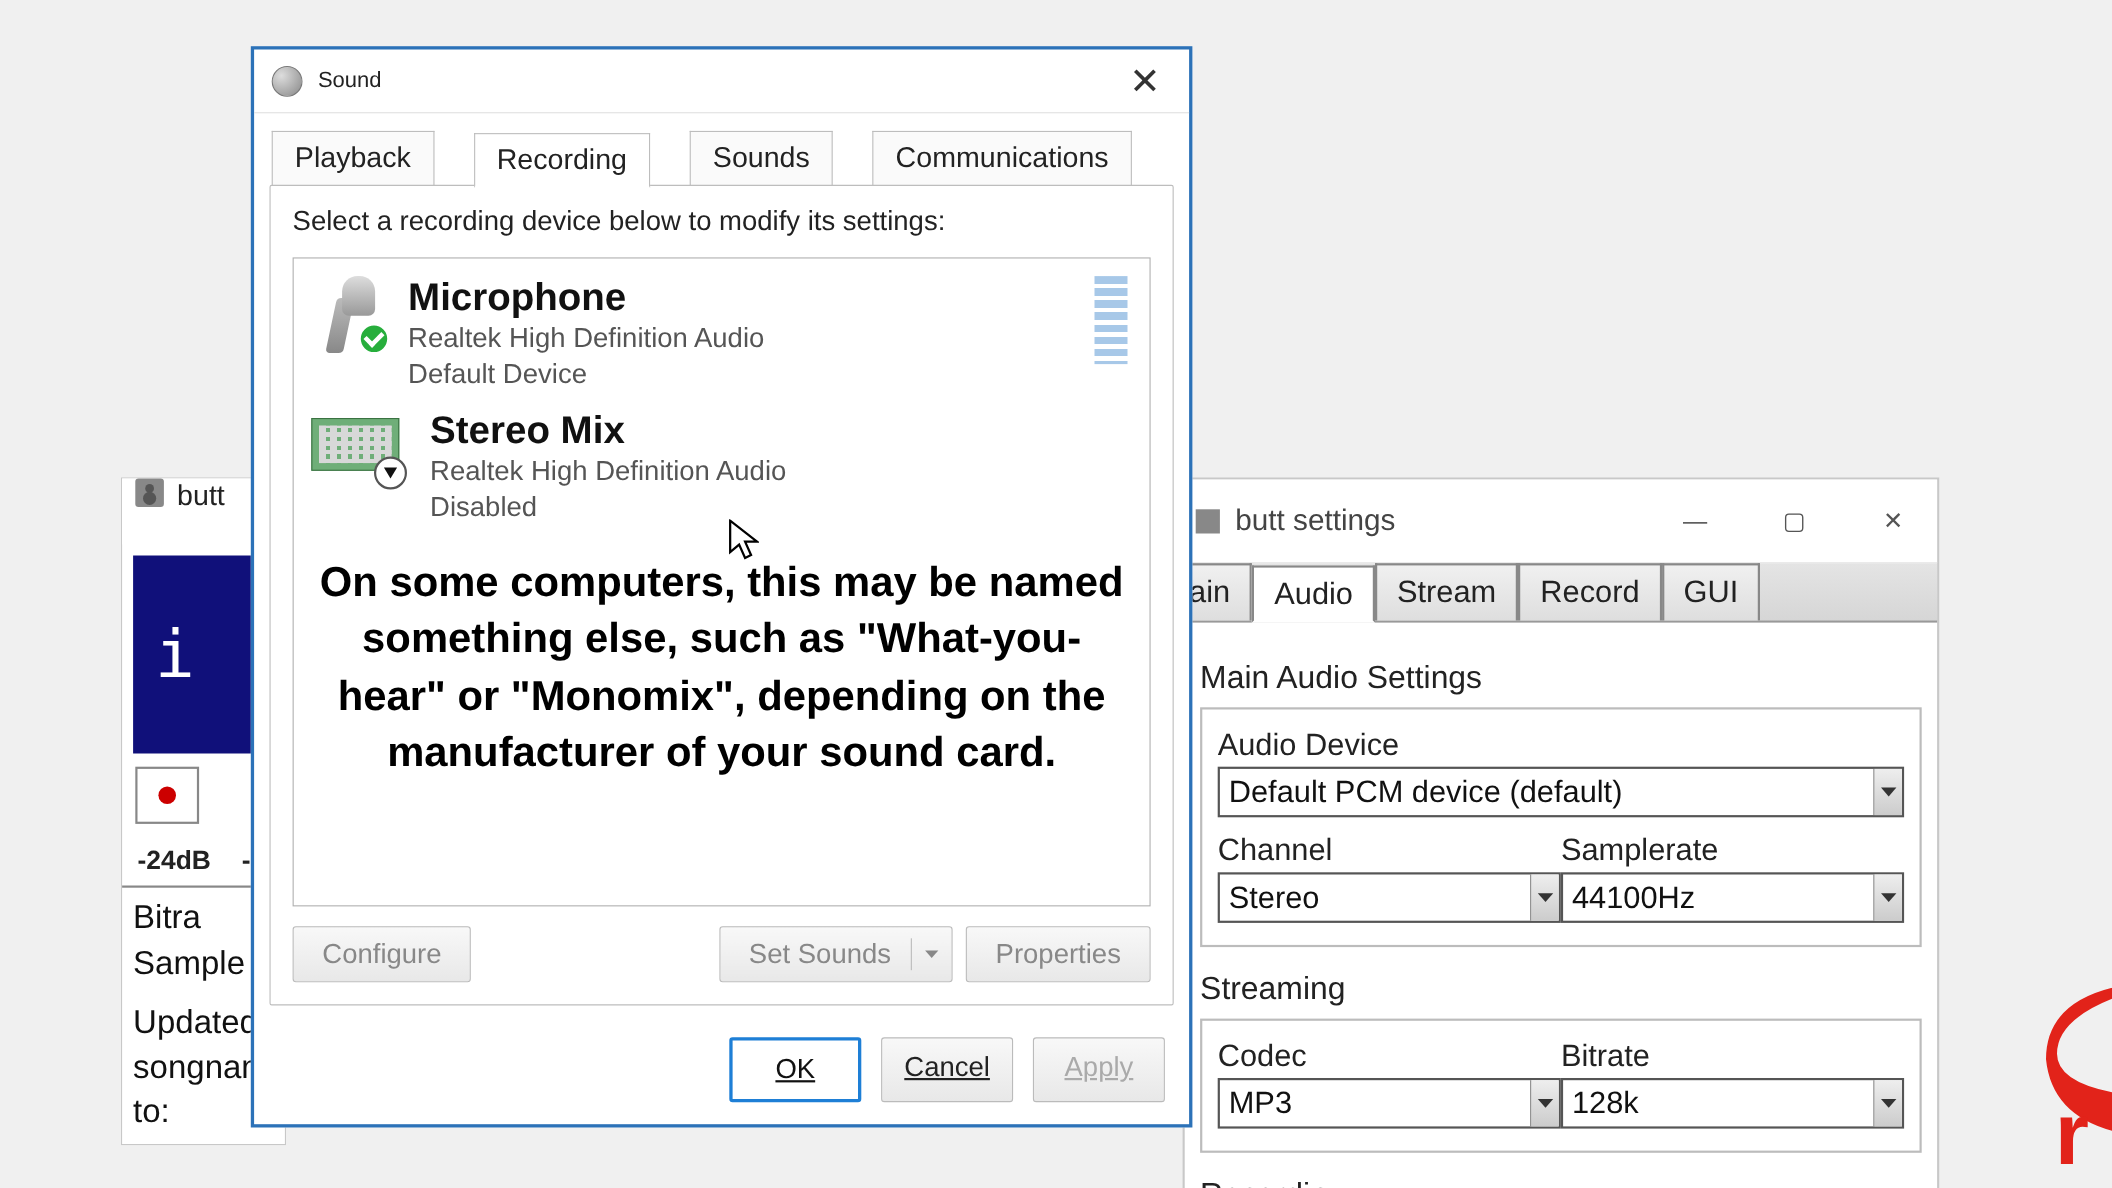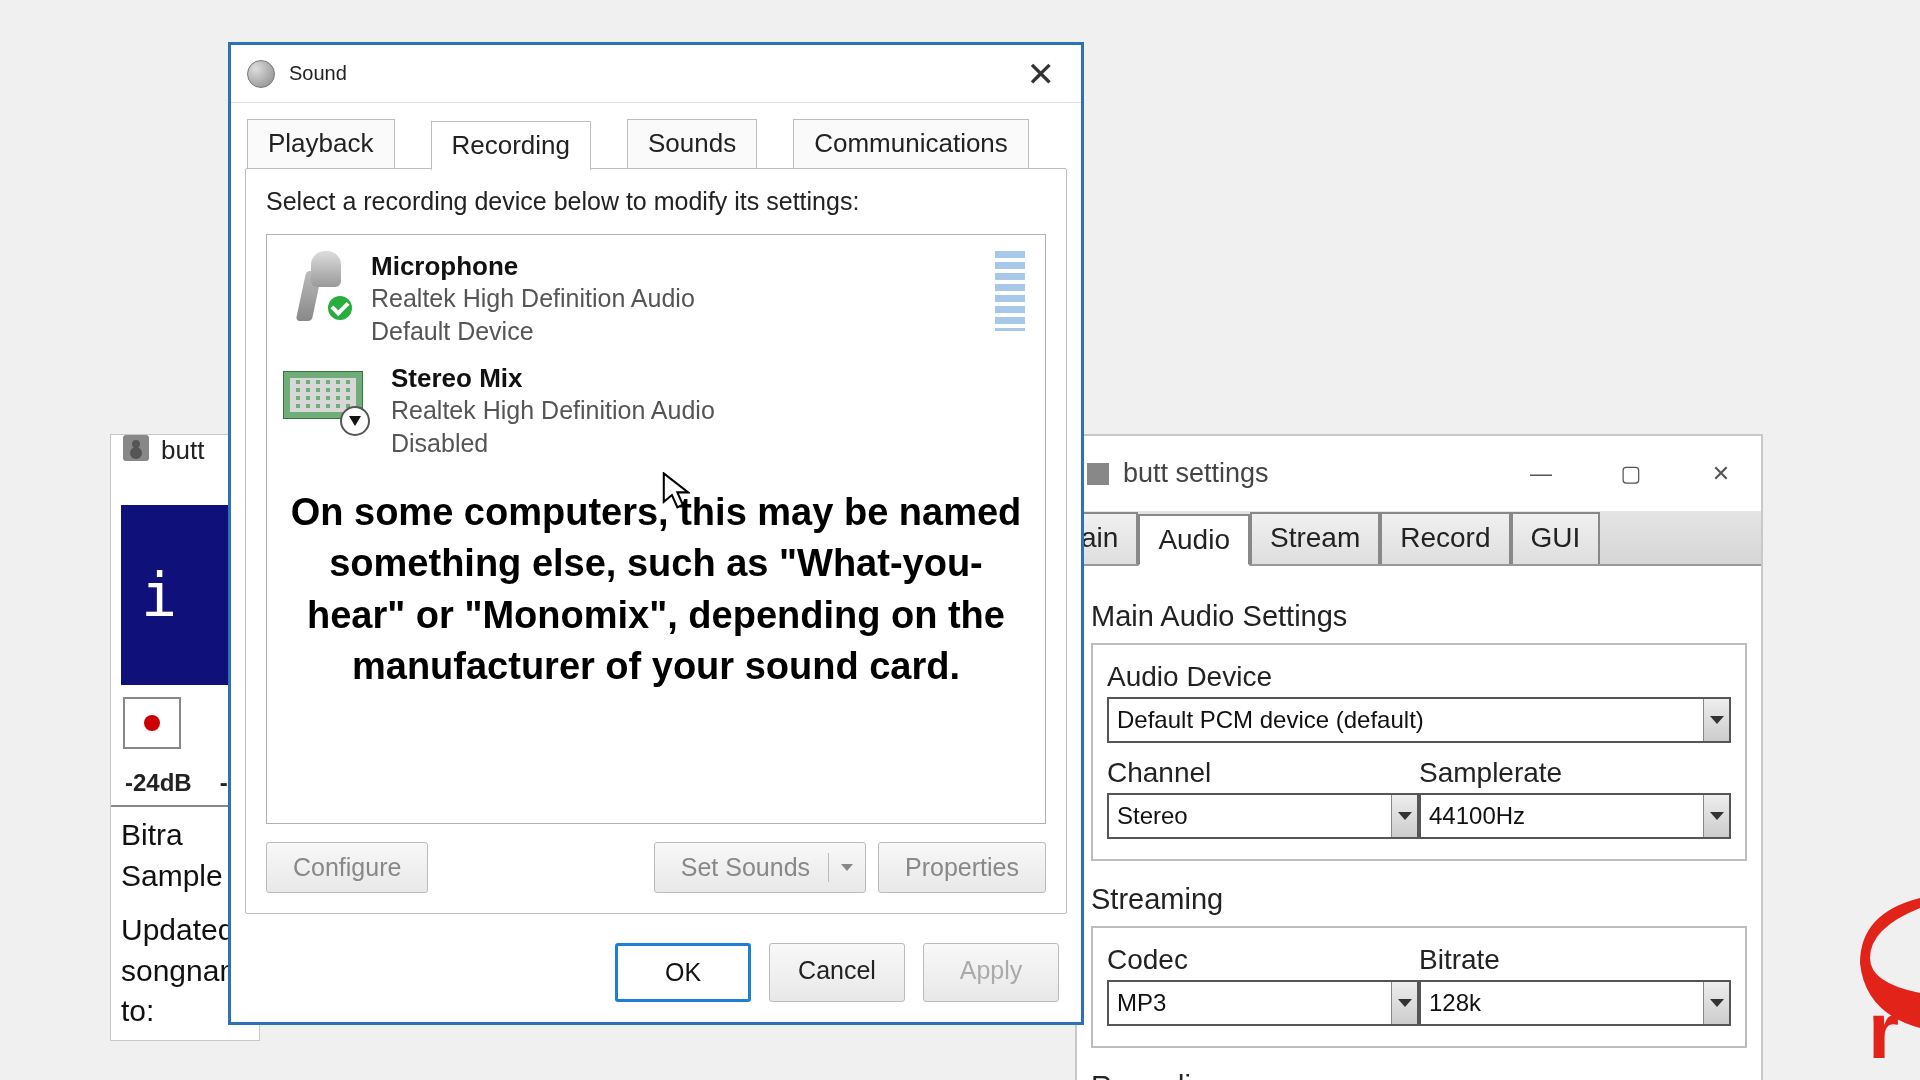--- a/index.html
+++ b/index.html
@@ -26,52 +26,52 @@
 .butt-settings .titlebar .t { font-size: 27px; color:#444; flex: 1;}
 .butt-settings .titlebar .winbtn { width: 60px; height: 40px; display:flex; align-items:center; justify-content:center; color:#555; font-size: 22px; margin-left: 30px;}
 .butt-settings .tabs { display:flex; background: linear-gradient(#e4e4e4,#d6d6d6); border-bottom: 2px solid #999; padding-left: 0; }
 .butt-settings .tabs .tab { padding: 8px 18px 8px 18px; border: 2px solid #888; border-bottom: none; background: linear-gradient(#f0f0f0,#dedede); font-size: 28px; color:#222; margin-right: 0; position:relative;}
 .butt-settings .tabs .tab.partial { border-left:none; padding-left: 4px;}
 .butt-settings .tabs .tab.active { background:#fff; border-bottom: 2px solid #fff; top:2px;}
 .butt-settings .body { padding: 22px 14px 14px 14px; }
 .butt-settings .sect-title { font-size: 29px; color:#222; margin: 12px 0 10px 0; }
 .butt-settings .groupbox { border: 2px solid #bcbcbc; padding: 16px 14px 20px 14px; margin-bottom: 22px;}
 .butt-settings .lbl { font-size: 28px; color:#222; margin-bottom: 4px; display:block;}
-.butt-settings .sel { display:flex; align-items:center; border: 2px solid #555; background:#fff; height: 46px; padding: 0 8px; font-size: 24px; color:#111; justify-content:space-between;}
+.butt-settings .sel { display:flex; align-items:center; border: 2px solid #555; background:#fff; height: 46px; padding: 0 8px; font-size: 28px; color:#111; justify-content:space-between;}
 .butt-settings .sel .arrow { width: 26px; height: 100%; background: linear-gradient(#eee,#ccc); border-left: 1px solid #888; display:flex; align-items:center; justify-content:center; margin: -8px -8px -8px 8px; padding: 0 4px;}
 .butt-settings .sel .arrow::after { content:''; border-left: 7px solid transparent; border-right: 7px solid transparent; border-top: 8px solid #333;}
 .butt-settings .row { display:flex; margin-top: 14px;}
 .butt-settings .col { flex:1;}
 
 
 .sound { position: absolute; left: 228px; top: 42px; width: 856px; background:#fff; border: 3px solid #2c72b8;}
 .sound .titlebar { height: 58px; display:flex; align-items:center; padding: 0 16px; border-bottom: 1px solid #e0e0e0;}
 .sound .titlebar .ico { width: 28px; height: 28px; border-radius:50%; background: radial-gradient(circle at 30% 30%, #ddd, #888); border: 1px solid #777; margin-right: 14px;}
 .sound .titlebar .t { font-size: 20px; color:#222; flex:1;}
 .sound .titlebar .x { font-size: 34px; color:#333; cursor:pointer; padding: 4px 10px;}
 .sound .tabs { display:flex; padding: 16px 16px 0 16px; gap: 34px;}
 .sound .tabs .tab { padding: 8px 20px; border: 1.5px solid #bdbdbd; border-bottom:none; background:#fafafa; font-size: 26px; color:#222; position:relative; margin-right: 2px;}
 .sound .tabs .tab.active { background:#fff; border-bottom: 2px solid #fff; z-index:2; top:2px;}
 .sound .panel { margin: 0 14px 14px 14px; border: 1.5px solid #bdbdbd; border-radius: 2px; padding: 18px 20px 20px 20px; position:relative; top:-1px;}
 .sound .inst { font-size: 25px; color:#222; margin-bottom: 18px;}
 .sound .devlist { border: 1.5px solid #b0b0b0; height: 590px; padding: 10px; overflow: hidden;}
 .sound .dev { display:flex; align-items:flex-start; padding: 6px 6px 10px 6px; gap: 18px;}
 .sound .dev .ic { width: 70px; height: 70px; position:relative; flex-shrink:0;}
 .sound .dev .txt { flex:1;}
-.sound .dev .n { font-size: 26px; font-weight:600; color:#111;}
+.sound .dev .n { font-size: 35px; font-weight:600; color:#111;}
 .sound .dev .d { font-size: 25px; color:#555; line-height: 1.3;}
 .sound .dev .meter { width: 30px; height: 80px; background: repeating-linear-gradient(to bottom, #a7c8e8 0 7px, transparent 7px 11px); margin-left: auto; margin-right: 4px;}
 .sound .big-overlay { margin: 18px 12px; font-size: 38px; font-weight: 700; text-align: center; line-height: 1.35; color:#000;}
 .sound .btnrow { display:flex; gap: 12px; margin-top: 18px;}
 .sound .btn { border: 1.5px solid #bbb; background: linear-gradient(#f8f8f8,#e8e8e8); color:#888; font-size: 25px; padding: 10px 26px; border-radius: 3px;}
 .sound .btn.split { display:flex; align-items:center; padding-right: 0;}
 .sound .btn.split .sp { border-left: 1px solid #bbb; padding: 0 12px; margin-left: 18px; height: 100%; display:flex; align-items:center;}
 .sound .btn.split .sp::after { content:''; border-left: 6px solid transparent; border-right: 6px solid transparent; border-top: 7px solid #888;}
 .sound .footer { display:flex; justify-content:flex-end; gap: 18px; padding: 14px 22px 20px 22px;}
-.sound .footer .btn { width: 136px; text-align:center; padding: 12px 0;}
+.sound .footer .btn { width: 120px; text-align:center; padding: 12px 0; text-decoration: underline;}
 .sound .footer .btn.primary { border: 3px solid #1e7fd6; color:#111; background:#fff;}
 .sound .footer .btn.cancel { color:#222;}
 .sound .footer .btn.disabled { color:#aaa;}
 
 
 .cursor { position:absolute; left: 662px; top: 472px; pointer-events:none; }
 .cursor svg { width: 28px; height: 38px;}
 
 
 .mic-ic { width:100%; height:100%; position:relative;}

